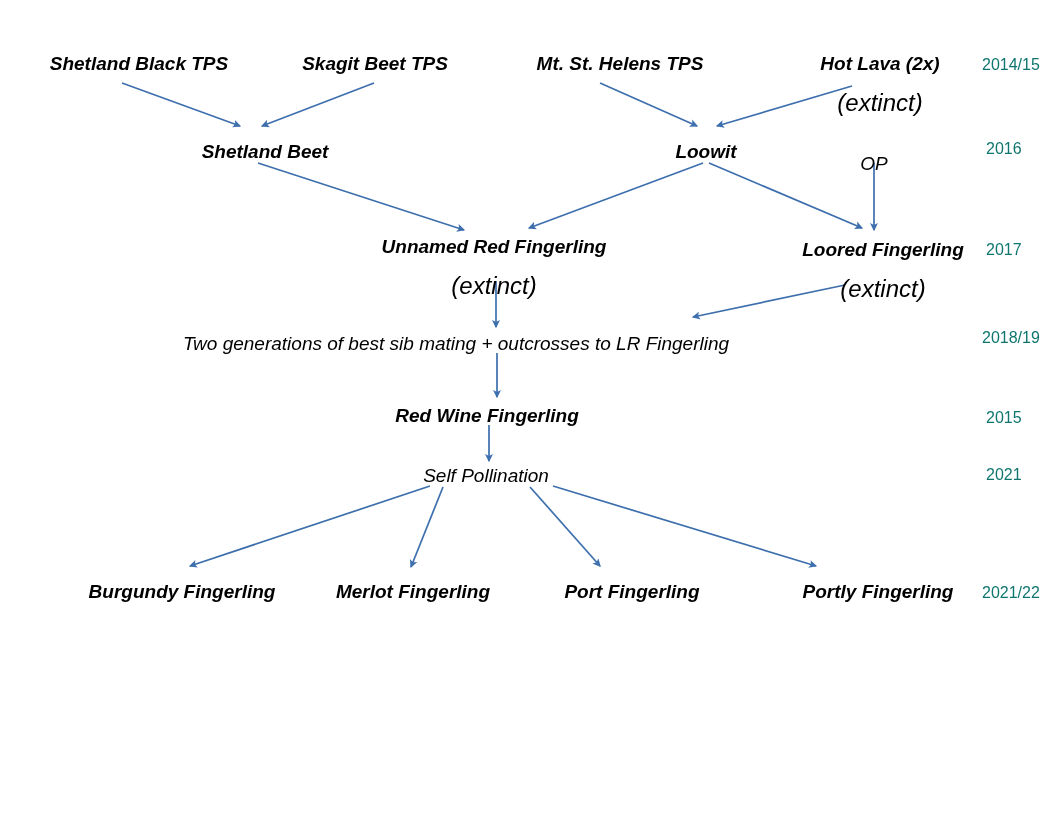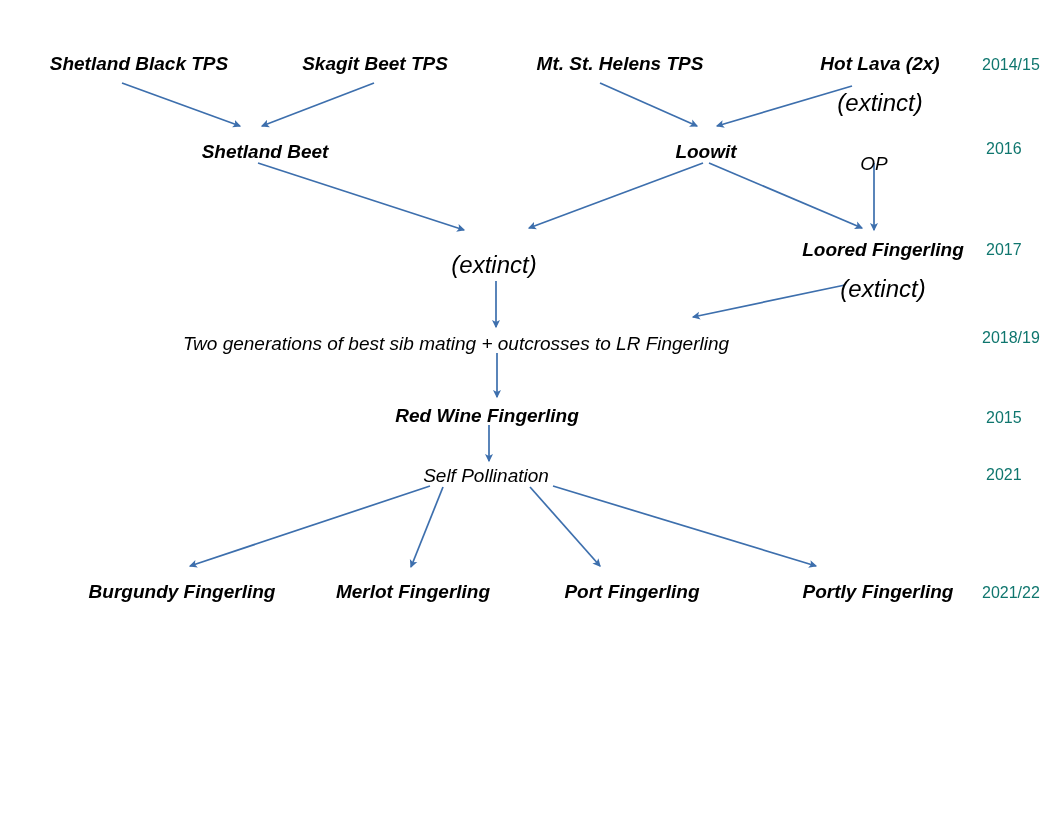--- a/index.html
+++ b/index.html
@@ -108,20 +108,21 @@
       <div class="node center bold" style="left: 265px; top: 142px;">
         <span class="node-title">Shetland Beet</span>
       </div>
       <div class="node center bold" style="left: 706px; top: 142px;">
         <span class="node-title">Loowit</span>
       </div>
       <div class="node center regular" style="left: 874px; top: 142px; margin-top: 12px;">
         <span class="node-title">OP</span>
       </div>
       <div class="node center bold" style="left: 494px; top: 237px;">
+        <span class="node-title">Unnamed Red Fingerling</span>
         <span class="node-sub">(extinct)</span>
       </div>
       <div class="node center bold" style="left: 883px; top: 240px;">
         <span class="node-title">Loored Fingerling</span>
         <span class="node-sub">(extinct)</span>
       </div>
       <div class="node center regular" style="left: 456px; top: 334px;">
         <span class="node-title">Two generations of best sib mating + outcrosses to LR Fingerling</span>
       </div>
       <div class="node center bold" style="left: 487px; top: 406px;">

